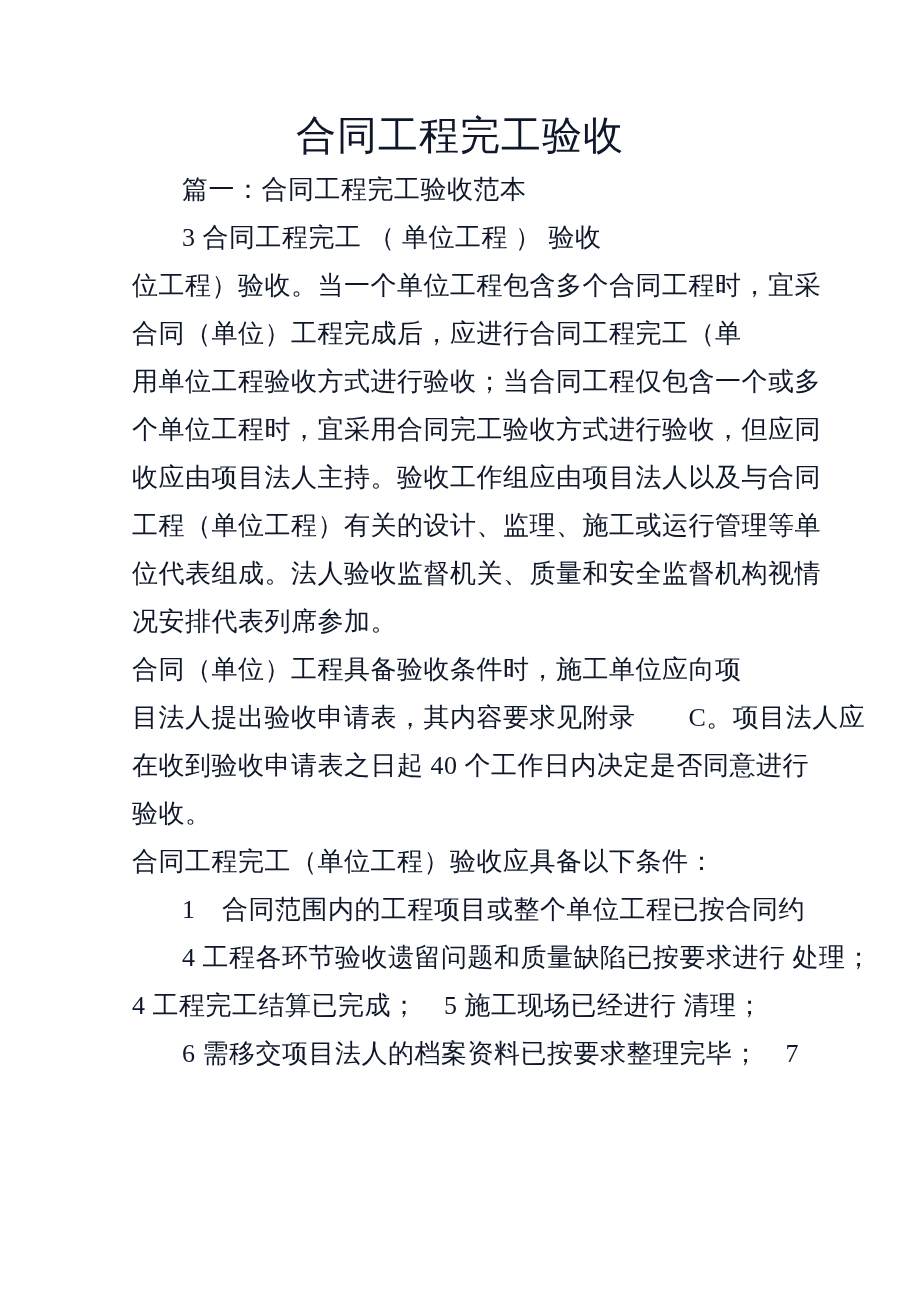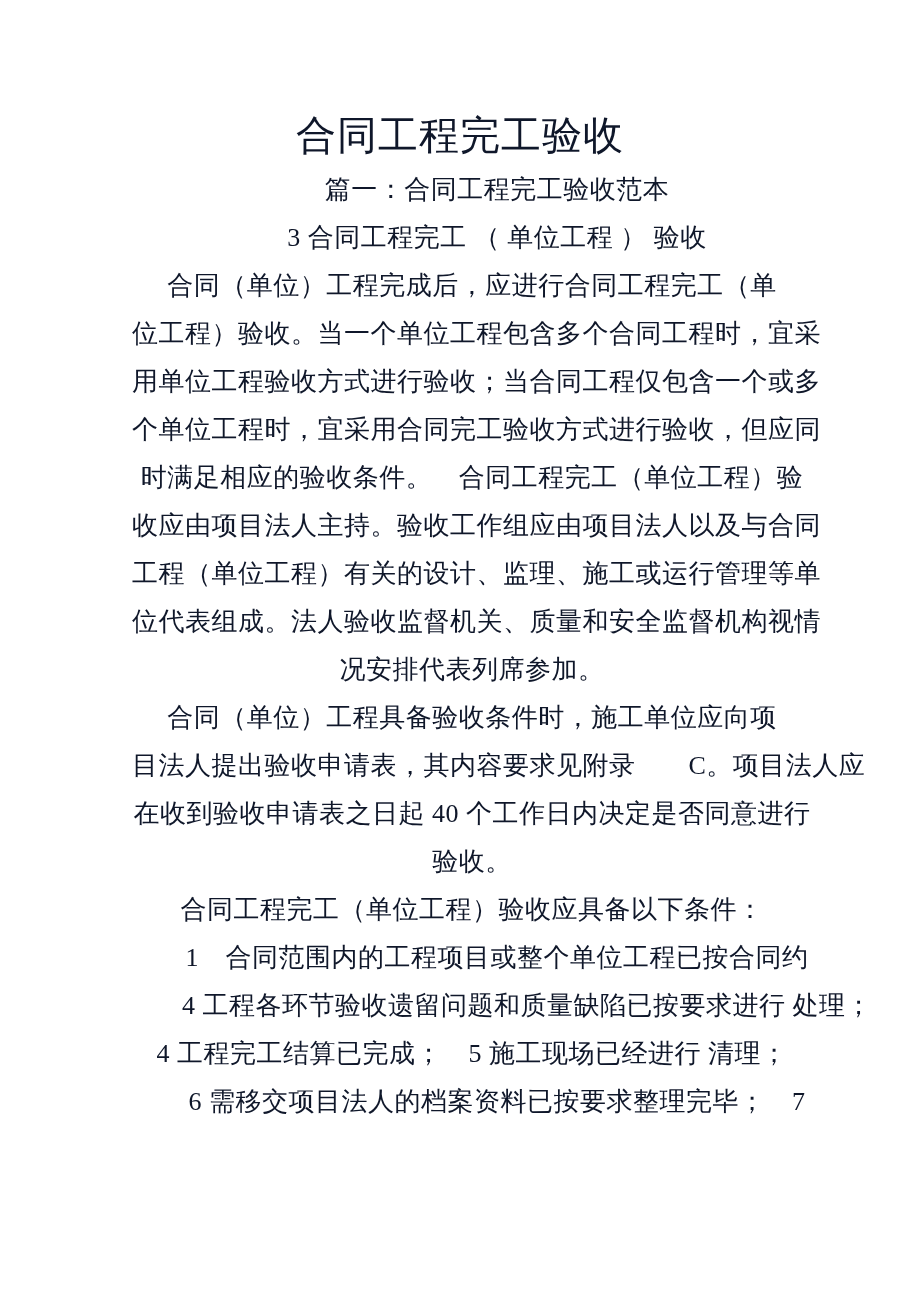--- a/index.html
+++ b/index.html
@@ -26,21 +26,20 @@
     line-height: 56px;
     font-weight: 400;
     letter-spacing: 1px;
     white-space: nowrap;
   }
   .content {
     position: absolute;
     top: 166px;
     left: 132px;
     width: 680px;
-    text-align: center;
   }
   .line {
     height: 48px;
     line-height: 48px;
     font-size: 26px;
     white-space: nowrap;
     letter-spacing: 0.5px;
   }
   .indent-a { margin-left: 50px; }
   .indent-b { }
@@ -48,25 +47,24 @@
 </head>
 <body>
 
 <div class="page">
 
   <div class="doc-title">合同工程完工验收</div>
 
   <div class="content">
     <div class="line indent-a">篇一：合同工程完工验收范本</div>
     <div class="line indent-a">3 合同工程完工 （ 单位工程 ） 验收</div>
+    <div class="line">位工程）验收。当一个单位工程包含多个合同工程时，宜采</div>
     <div class="line">合同（单位）工程完成后，应进行合同工程完工（单</div>
-    <div class="line">位工程）验收。当一个单位工程包含多个合同工程时，宜采</div>
     <div class="line">用单位工程验收方式进行验收；当合同工程仅包含一个或多</div>
     <div class="line">个单位工程时，宜采用合同完工验收方式进行验收，但应同</div>
-    <div class="line">时满足相应的验收条件。　合同工程完工（单位工程）验</div>
     <div class="line">收应由项目法人主持。验收工作组应由项目法人以及与合同</div>
     <div class="line">工程（单位工程）有关的设计、监理、施工或运行管理等单</div>
     <div class="line">位代表组成。法人验收监督机关、质量和安全监督机构视情</div>
     <div class="line">况安排代表列席参加。</div>
     <div class="line indent-b">合同（单位）工程具备验收条件时，施工单位应向项</div>
     <div class="line">目法人提出验收申请表，其内容要求见附录　　C。项目法人应</div>
     <div class="line">在收到验收申请表之日起 40 个工作日内决定是否同意进行</div>
     <div class="line">验收。</div>
     <div class="line indent-b">合同工程完工（单位工程）验收应具备以下条件：</div>
     <div class="line indent-a">1　合同范围内的工程项目或整个单位工程已按合同约</div>

